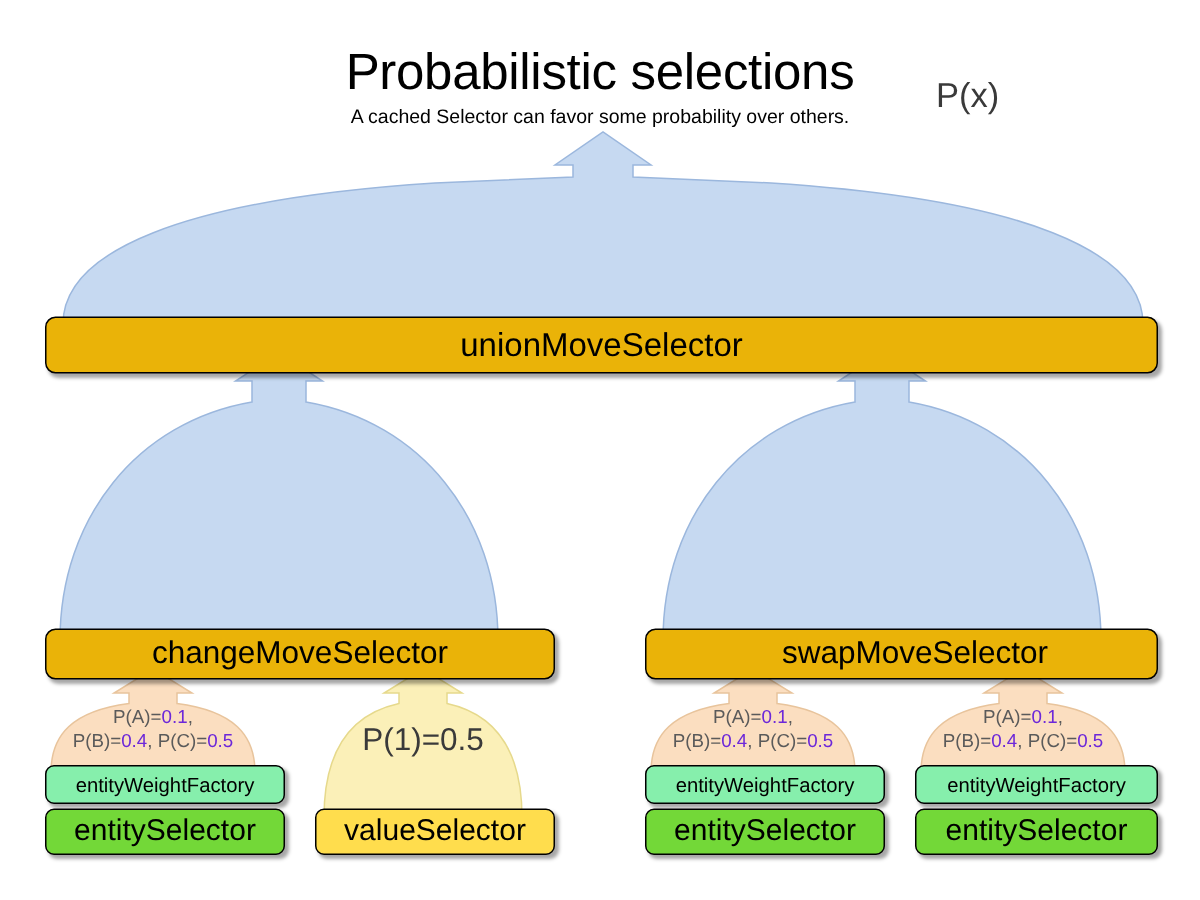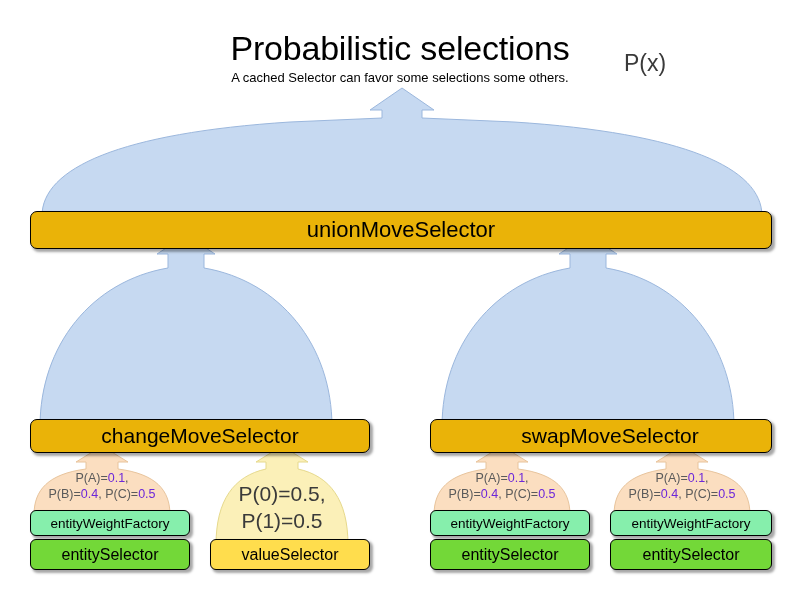--- a/index.html
+++ b/index.html
@@ -84,41 +84,41 @@
     white-space: nowrap;
   }
   .box.blue   { background: #eab308; }
   .box.orange { background: #86efac; }
   .box.green  { background: #73d838; }
   .box.yellow { background: #ffdd4d; }
 
   .lvl1 { height: 38px; font-size: 22px; }
   .lvl2 { height: 34px; font-size: 21px; }
   .factory { height: 26px; font-size: 13.5px; border-radius: 6px; }
-  .leaf    { height: 31px; font-size: 16px; border-radius: 6px; }
+  .leaf    { height: 31px; font-size: 20px; border-radius: 6px; }
 
   
   .problabel {
     position: absolute;
     text-align: center;
     color: #5a5a5a;
     white-space: nowrap;
   }
   .problabel.small { font-size: 12.5px; line-height: 16px; }
   .problabel.big   { font-size: 21px; line-height: 27px; color: #3a3a3a; }
   .problabel b {
     color: #6d28d9;
     font-weight: normal;
   }
 </style>
 </head>
 <body>
 
 <div id="title">Probabilistic selections</div>
-<div id="subtitle">A cached Selector can favor some selections some others.</div>
+<div id="subtitle">A cached Selector can favor some probability over others.</div>
 
 <div id="legend">
   <span class="px">P(x)</span>
 </div>
 
 <svg id="arrows" viewBox="0 0 800 600">
 
   <path fill="#c6d9f1" stroke="#9bb7dd" stroke-width="1" d="M 42 216
            C 42 168, 120 133, 290 122
            L 382 118
@@ -198,21 +198,20 @@
            C 736 474, 750 490, 750 515
            Z"></path>
 </svg>
 
 <div class="problabel small" style="left:14px; top:470px; width:176px;">
   <div><span>P(A)=</span><b>0.1</b><span>,</span></div>
   <div><span>P(B)=</span><b>0.4</b><span>, P(C)=</span><b>0.5</b></div>
 </div>
 
 <div class="problabel big" style="left:204px; top:480px; width:156px;">
-  <div>P(0)=0.5,</div>
   <div>P(1)=0.5</div>
 </div>
 
 <div class="problabel small" style="left:414px; top:470px; width:176px;">
   <div><span>P(A)=</span><b>0.1</b><span>,</span></div>
   <div><span>P(B)=</span><b>0.4</b><span>, P(C)=</span><b>0.5</b></div>
 </div>
 
 <div class="problabel small" style="left:594px; top:470px; width:176px;">
   <div><span>P(A)=</span><b>0.1</b><span>,</span></div>

